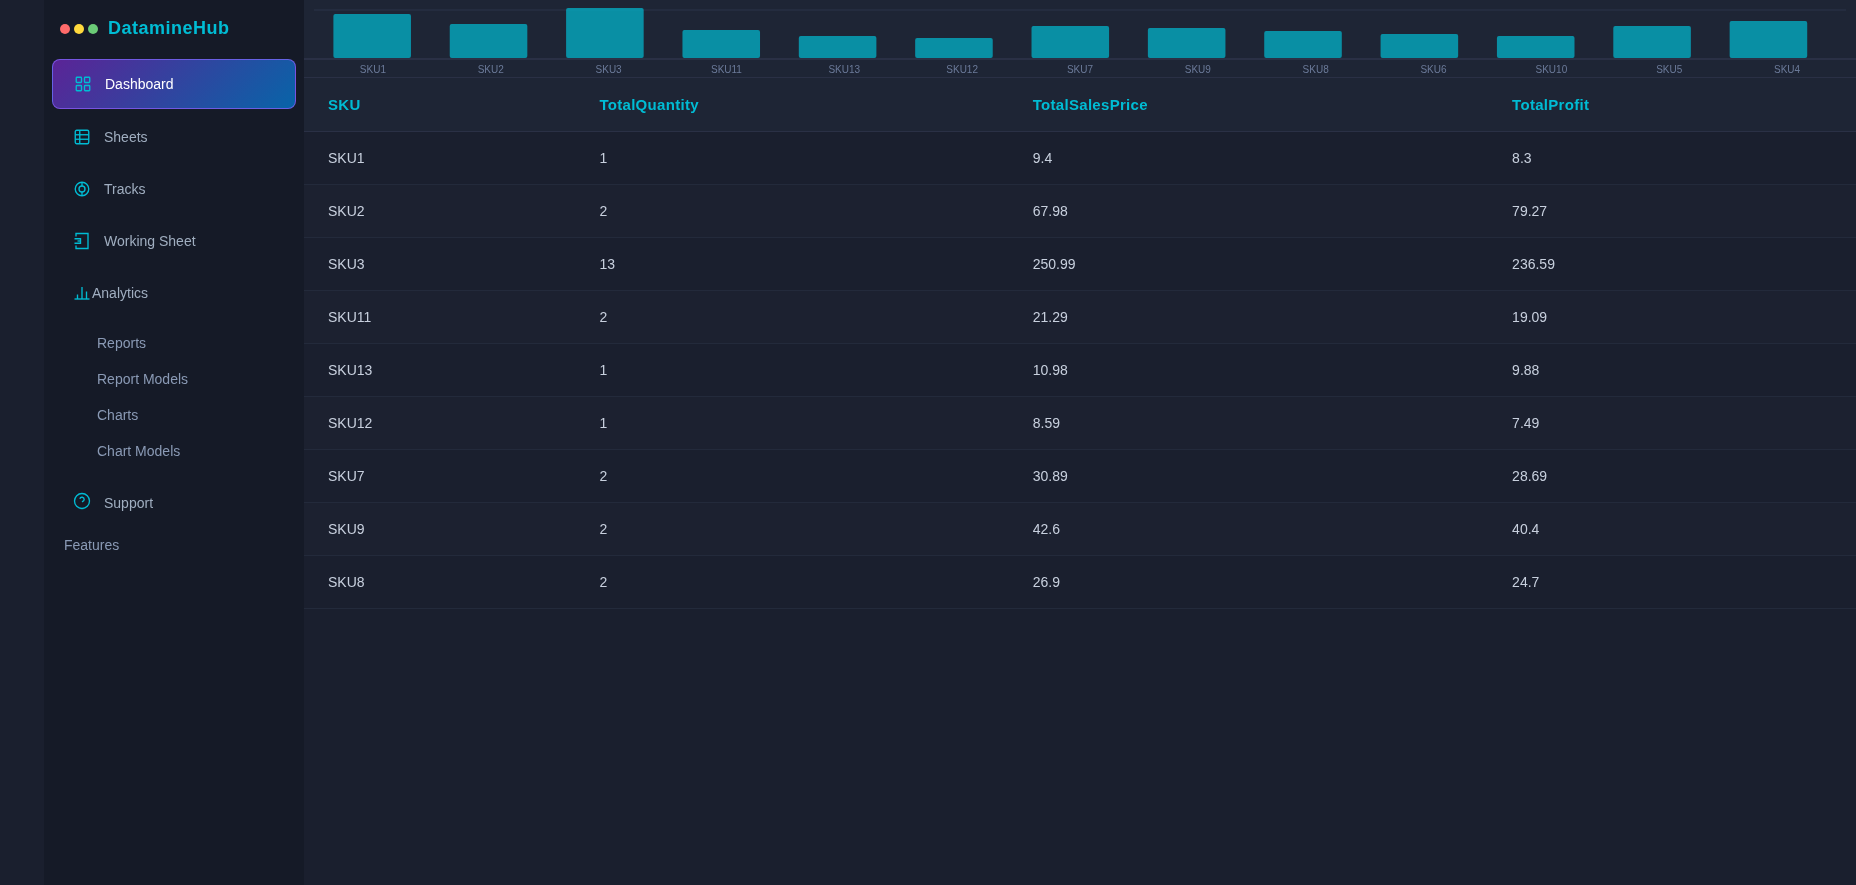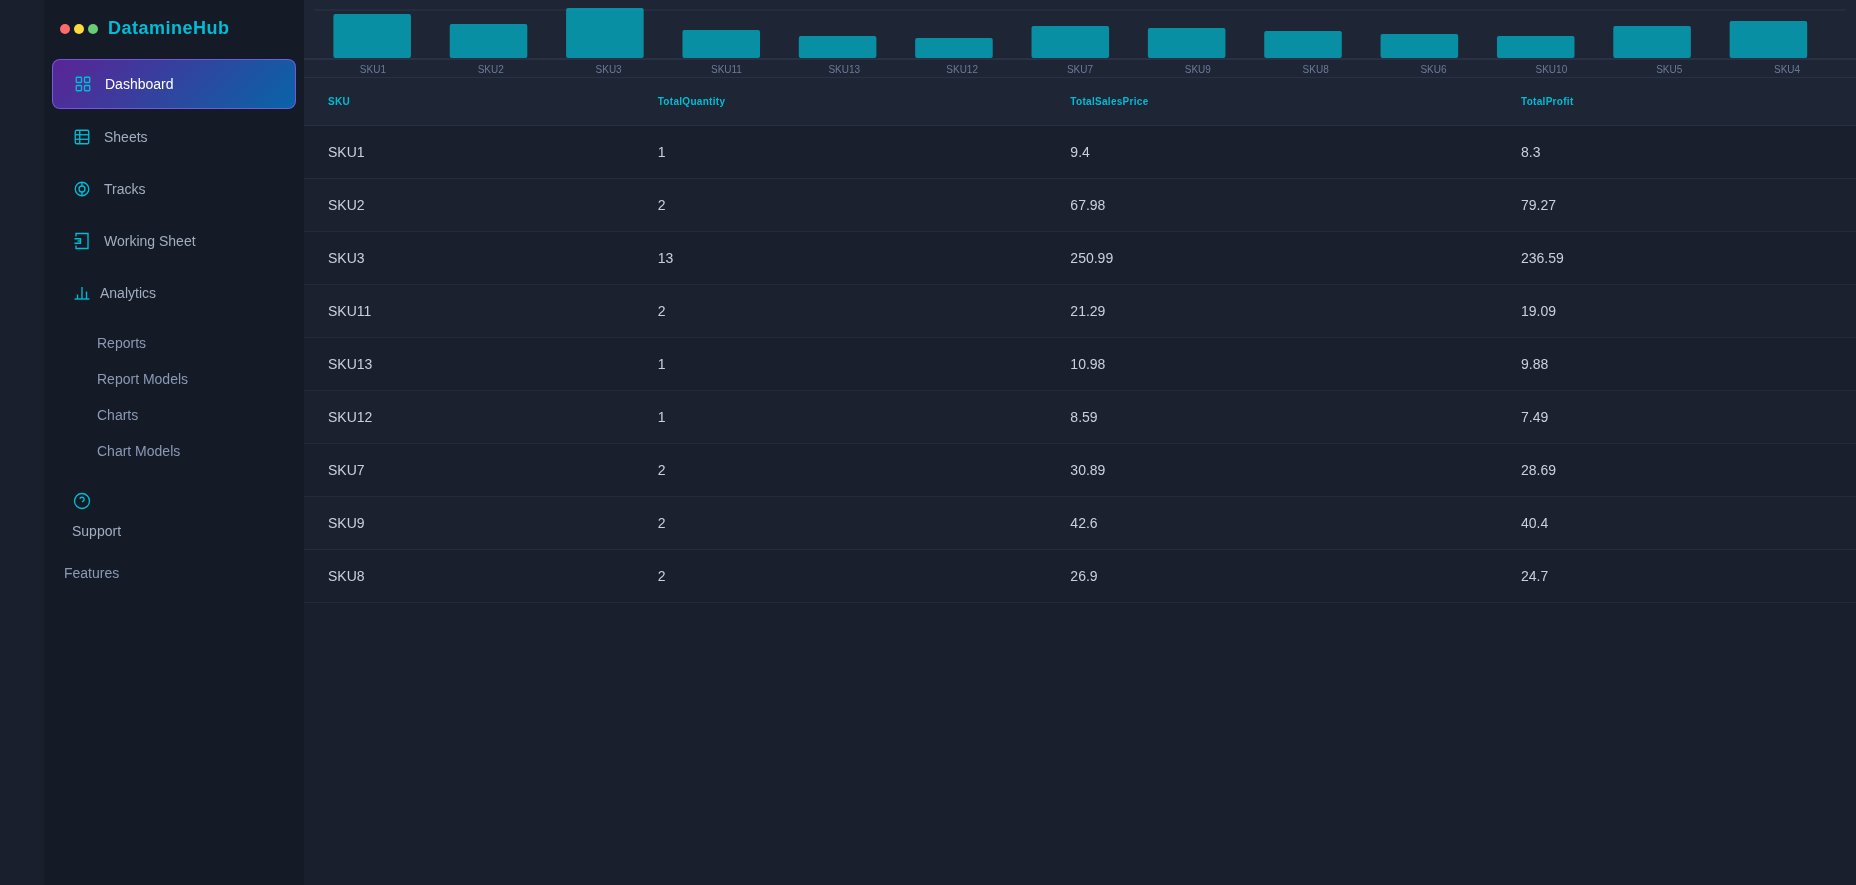--- a/index.html
+++ b/index.html
@@ -82,21 +82,21 @@
     }
 
     .nav-label {
       font-size: 14px;
       font-weight: 500;
     }
 
     .analytics-header {
       display: flex;
       align-items: center;
-      gap: 8px;
+      gap: 0;
       padding: 14px 20px;
       cursor: pointer;
       font-size: 15px;
       color: #a0aec0;
       margin: 2px 8px;
     }
 
     .analytics-sub {
       padding: 6px 1px;
     }
@@ -104,28 +104,27 @@
     .sub-item {
       padding: 10px 20px 10px 52px;
       font-size: 14px;
       color: #8a9ab5;
       cursor: pointer;
       transition: color 0.2s;
     }
 
     .support-item {
       display: flex;
-      align-items: flex-start;
+      align-items: flex-end;
       gap: 12px;
       padding: 14px 20px;
       font-size: 15px;
       color: #a0aec0;
       cursor: pointer;
       margin: 2px 8px;
-      flex-direction: column;
     }
 
     .features-item {
       padding: 10px 20px 10px 20px;
       font-size: 14px;
       color: #8a9ab5;
       cursor: pointer;
     }
 
     
@@ -150,21 +149,21 @@
     }
 
     .data-table thead tr {
       background: #1e2535;
       border-bottom: 1px solid #2a3045;
     }
 
     .data-table th {
       padding: 18px 24px;
       text-align: left;
-      font-size: 10px;
+      font-size: 15px;
       font-weight: 600;
       color: #00bcd4;
       letter-spacing: 0.3px;
     }
 
     .data-table td {
       padding: 18px 24px;
       font-size: 14px;
       color: #c8d0de;
       border-bottom: 1px solid #232a3b;

